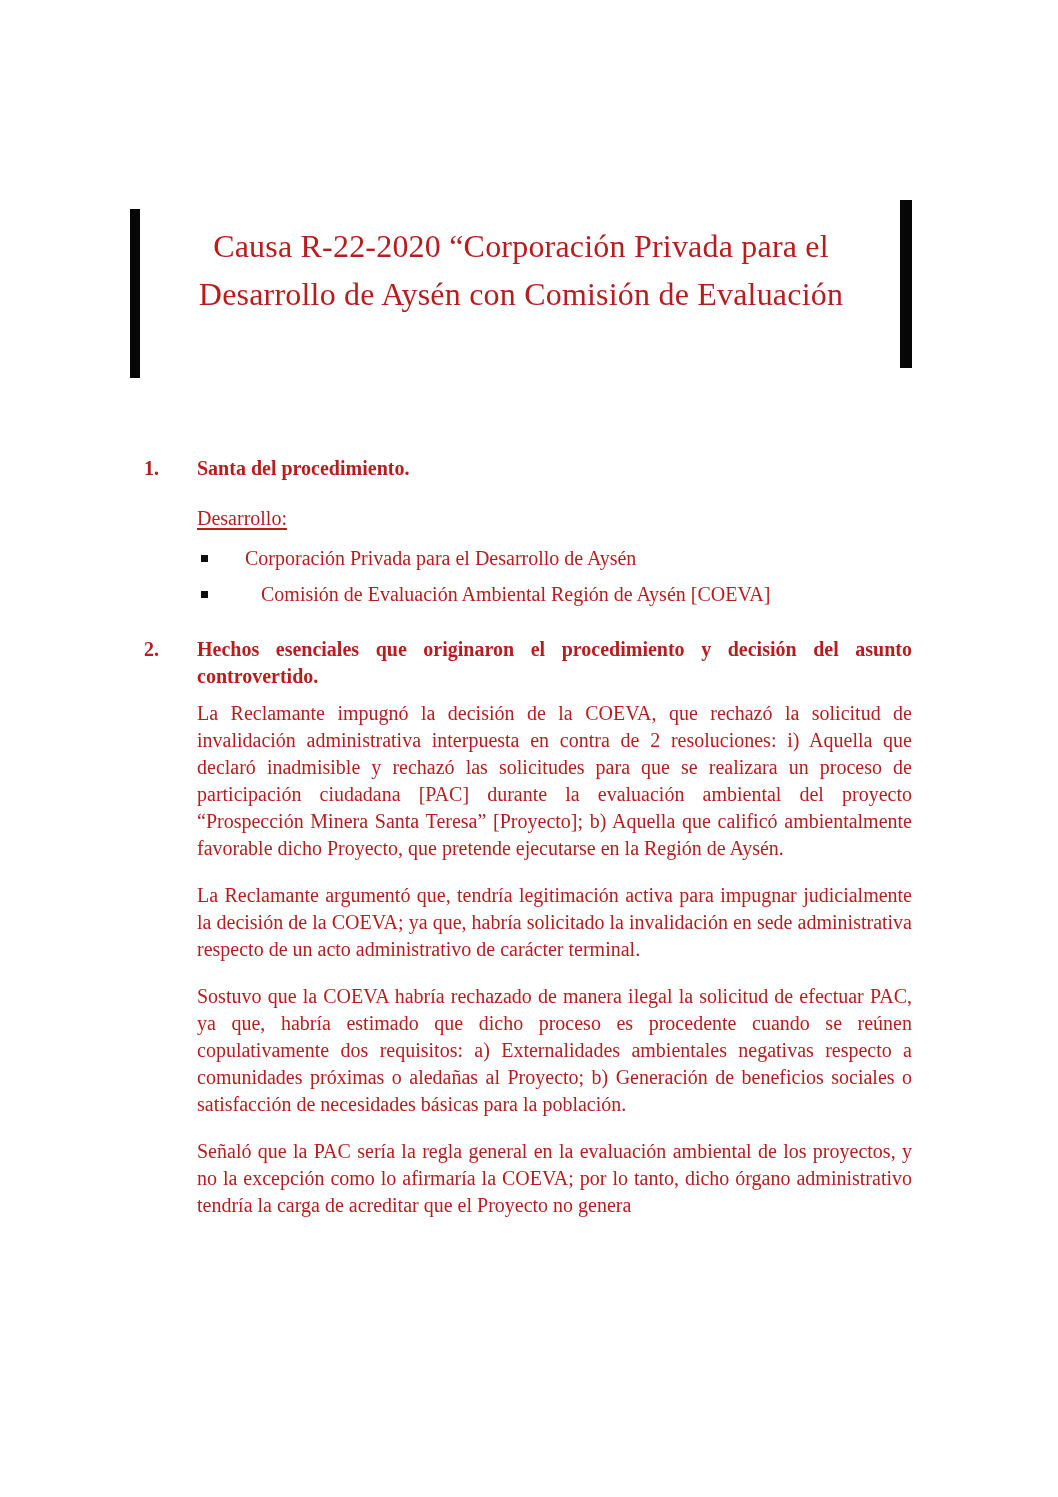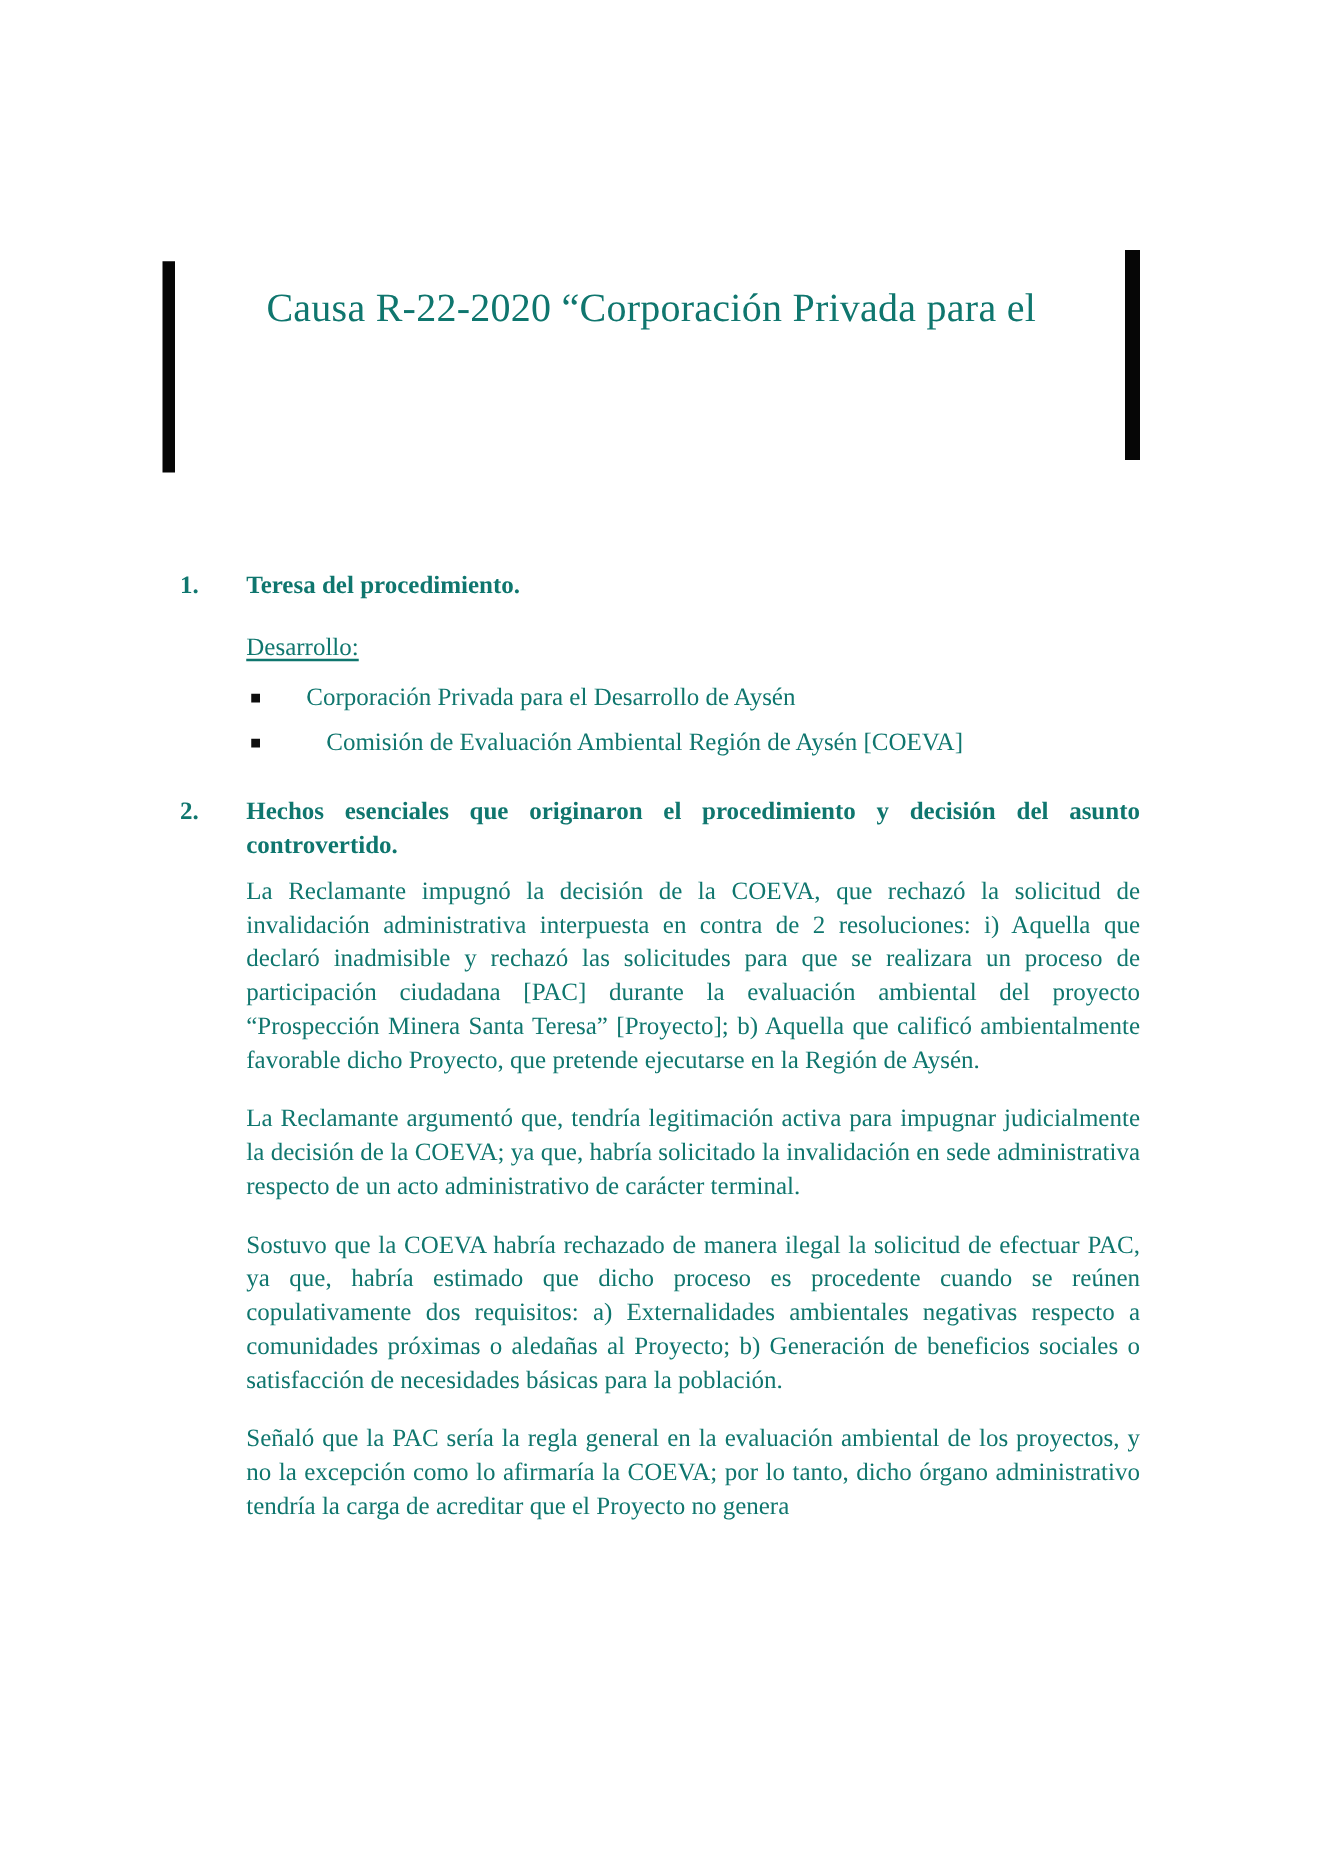--- a/index.html
+++ b/index.html
@@ -3,21 +3,21 @@
 <meta charset="utf-8">
 <style>
   * { box-sizing: border-box; }
   html, body { margin: 0; padding: 0; background: #e8e8e8; }
   .page {
     position: relative;
     width: 1058px;
     height: 1497px;
     margin: 0 auto;
     background: #ffffff;
-    color: #0f766e;
+    color: #b91c1c;
     font-family: "Liberation Serif", serif;
     overflow: hidden;
   }
 
   
   .title-block {
     position: absolute;
     top: 200px;
     left: 130px;
     width: 782px;
@@ -93,29 +93,30 @@
 </head>
 <body>
 
 <div class="page">
 
   <header class="title-block">
     <div class="bar bar-left"></div>
     <div class="bar bar-right"></div>
     <h1 class="doc-title">
       <span class="title-line">Causa R-22-2020 “Corporación Privada para el</span>
+      <span class="title-line">Desarrollo de Aysén con Comisión de Evaluación</span>
     </h1>
   </header>
 
   <main class="content">
 
     <section class="section section-datos">
       <div class="sec-num">1.</div>
       <div class="sec-body">
-        <h2 class="sec-heading">Teresa del procedimiento.</h2>
+        <h2 class="sec-heading">Santa del procedimiento.</h2>
 
         <p class="underlined-label">Desarrollo:</p>
         <div class="bullet-item first">
           <span class="bullet-square"></span>
           <span class="bullet-text">Corporación Privada para el Desarrollo de Aysén</span>
         </div>
 
         <div class="bullet-item second">
           <span class="bullet-square"></span>
           <span class="bullet-text">Comisión de Evaluación Ambiental Región de Aysén [COEVA]</span>

